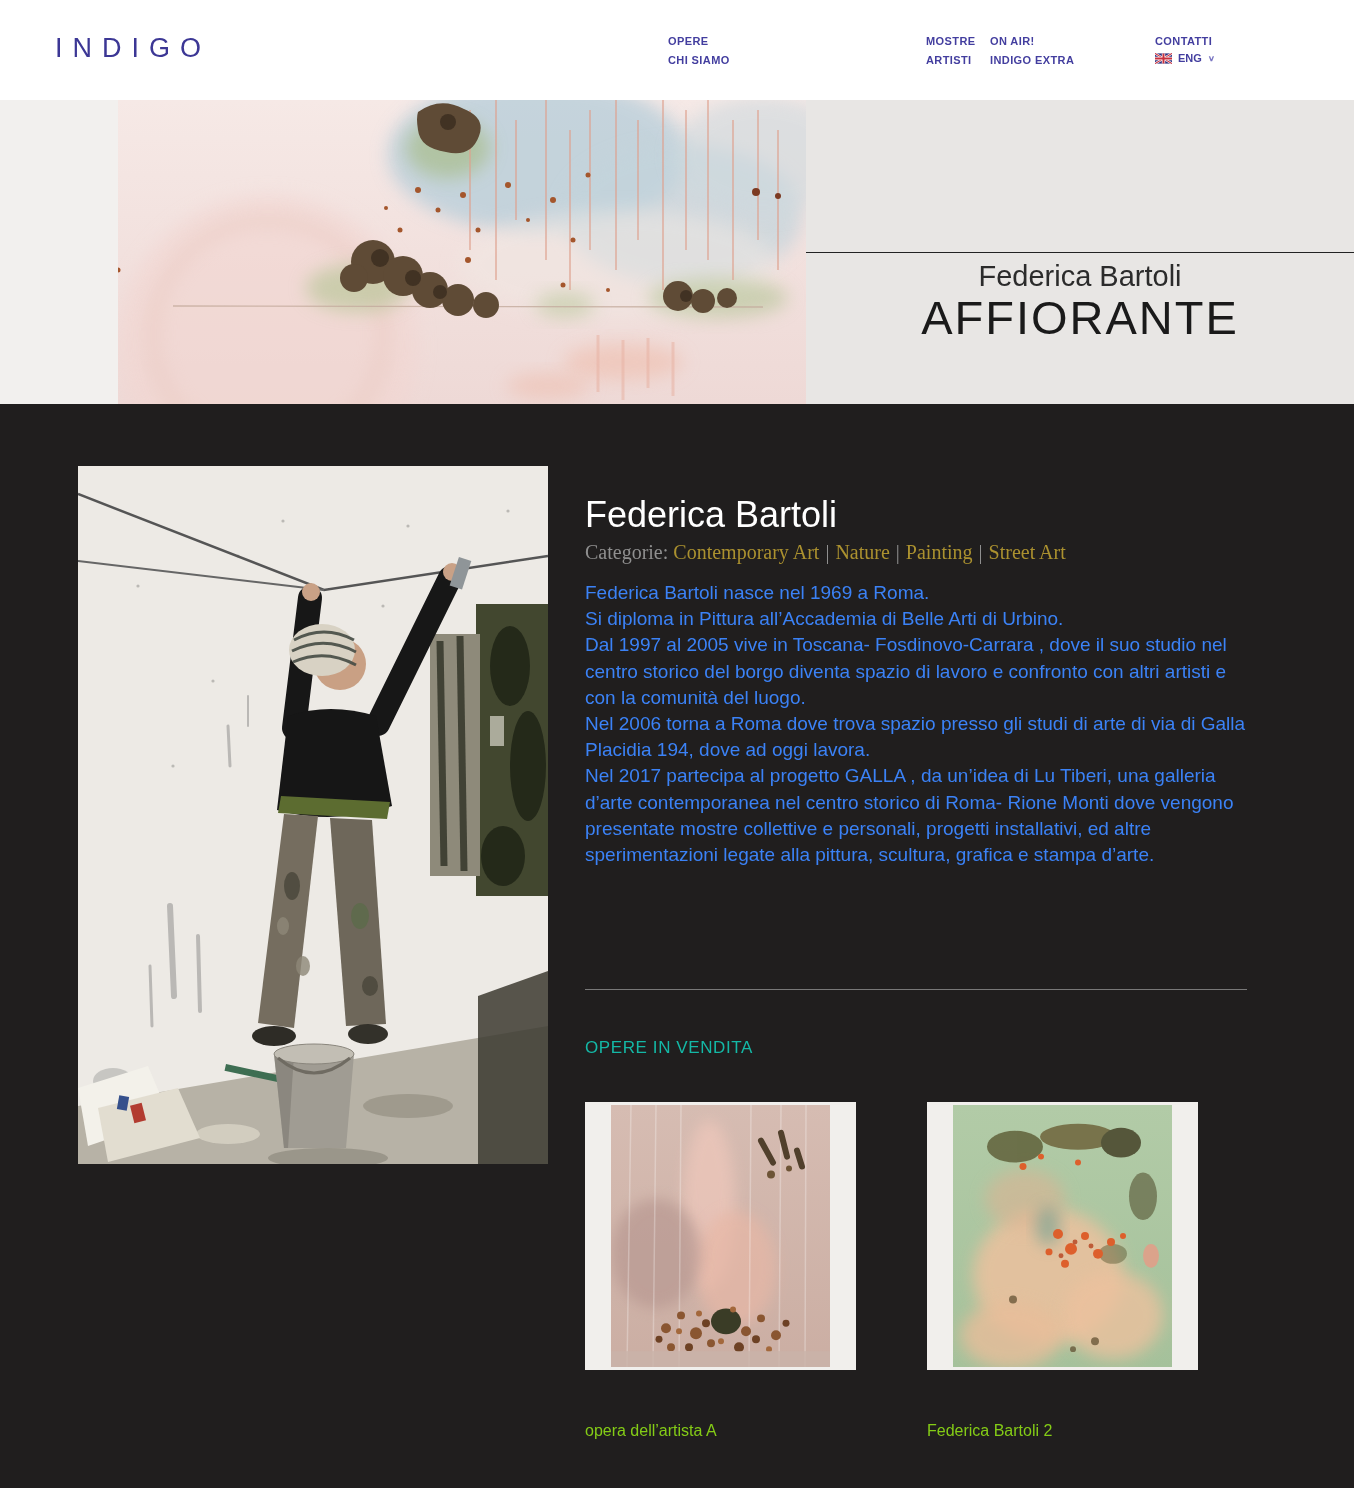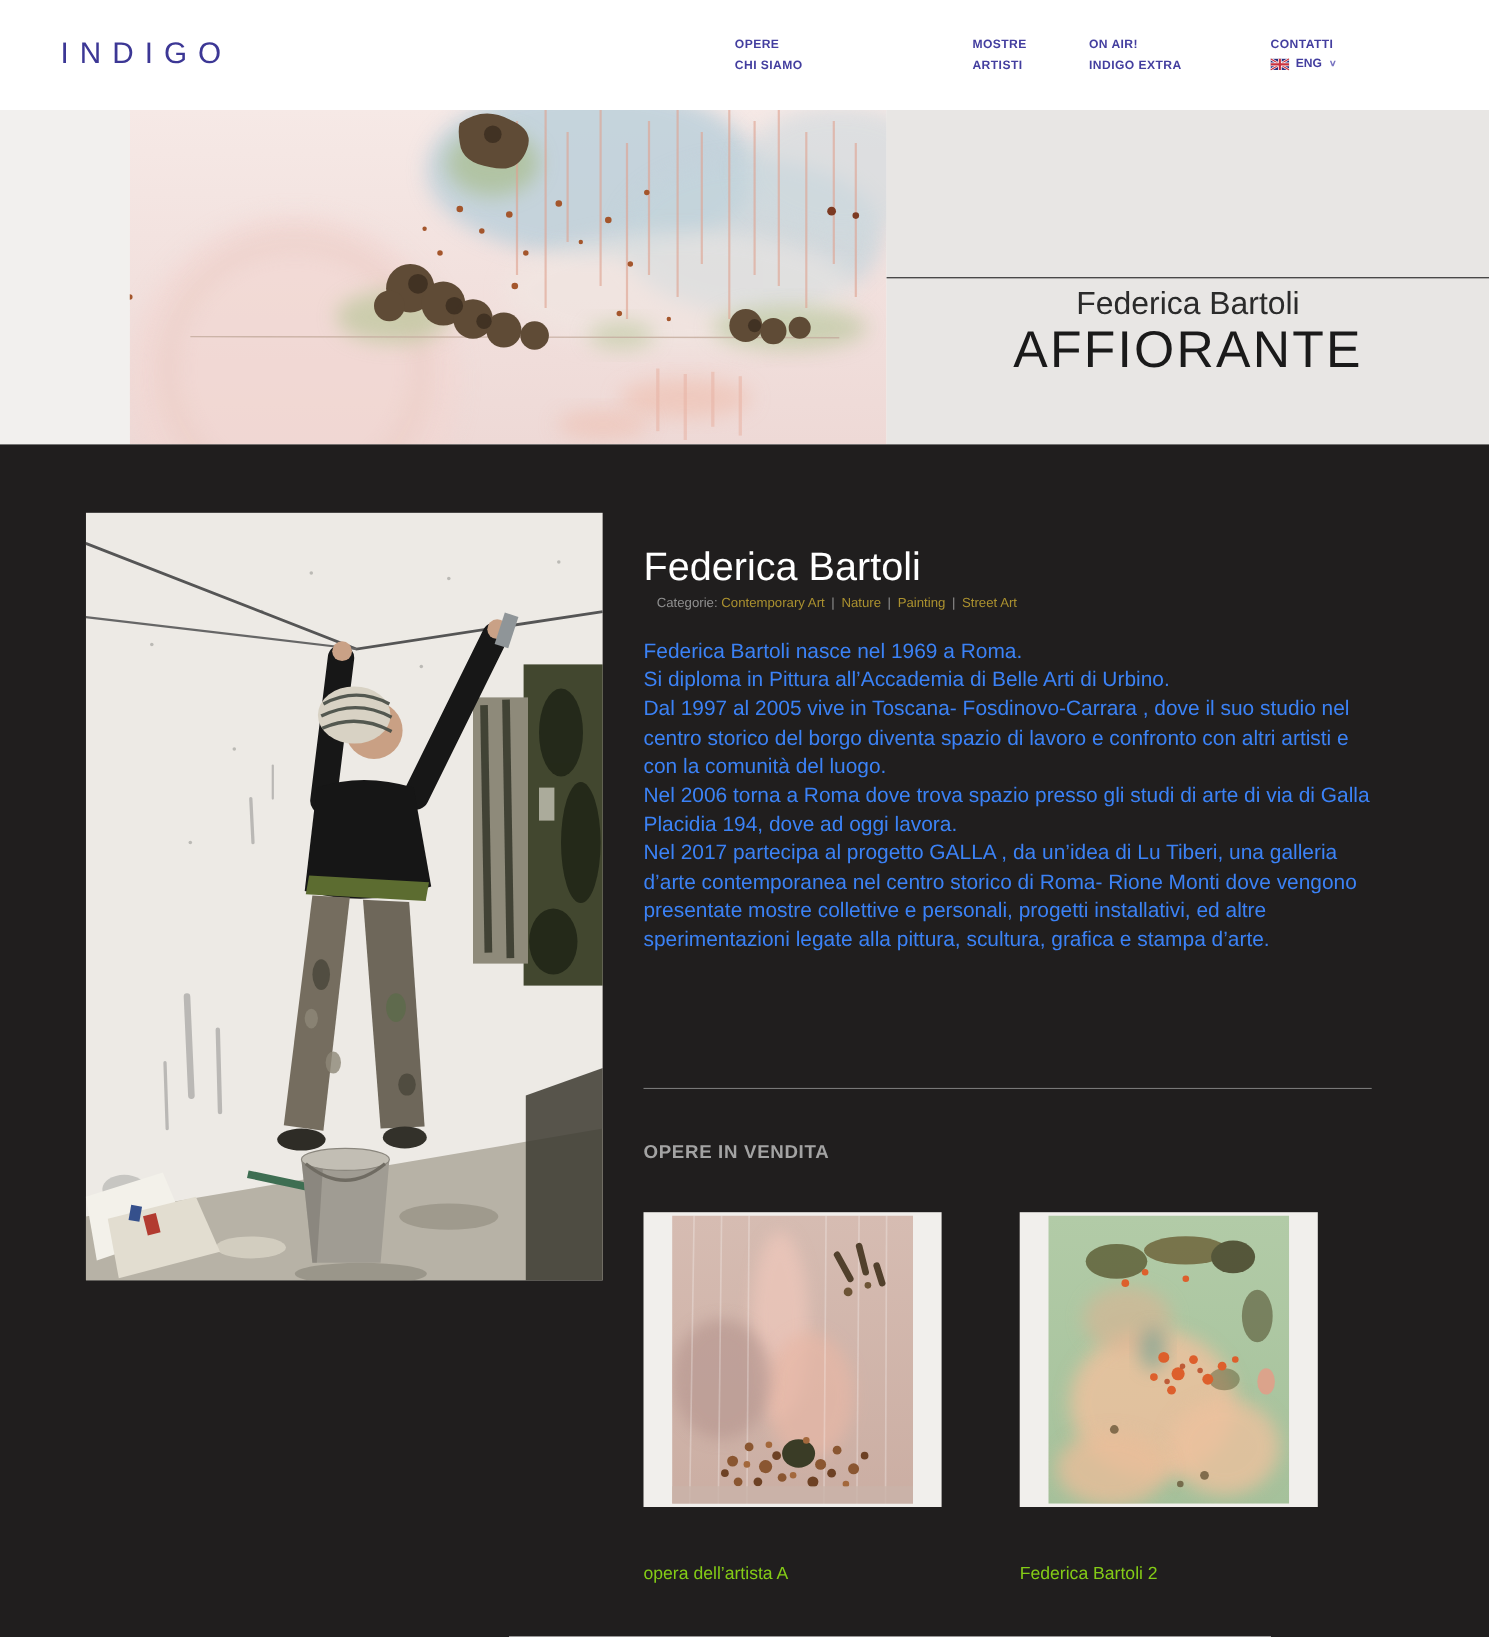--- a/index.html
+++ b/index.html
@@ -7,21 +7,21 @@
   .page{position:relative;width:1354px;height:1488px;margin:0 auto;overflow:hidden;
         font-family:"Liberation Sans", sans-serif;background:#ffffff;}
 
   
   .header{position:absolute;left:0;top:0;width:1228px;height:100px;background:#ffffff;}
   .logo{position:absolute;left:55px;top:33px;font-size:27px;font-weight:400;
         letter-spacing:10px;color:#3c3795;cursor:pointer;}
   .nav-item{position:absolute;font-size:11px;font-weight:700;letter-spacing:.4px;
         color:#433e9f;cursor:pointer;white-space:nowrap;}
   .nav-r1{top:35px;} .nav-r2{top:54px;}
-  .nav-c1{left:668px;} .nav-c2{left:840px;padding-left:44px;} .nav-c3{left:990px;} .nav-c4{left:1155px;}
+  .nav-c1{left:668px;} .nav-c2{left:882px;padding-left:44px;} .nav-c3{left:990px;} .nav-c4{left:1155px;}
   .lang{position:absolute;left:1155px;top:52px;display:flex;align-items:center;gap:6px;
         font-size:11px;font-weight:700;color:#433e9f;cursor:pointer;}
   .lang svg{display:block;}
   .chev{font-size:10px;color:#7a76c2;transform:scaleY(.8);}
 
   
   .hero{position:absolute;left:0;top:100px;width:1354px;height:304px;background:#f2f0ee;}
   .hero-art{position:absolute;left:118px;top:0;width:688px;height:304px;}
   .hero-panel{position:absolute;left:806px;top:0;width:548px;height:304px;background:#e8e6e4;}
   .hero-title{position:absolute;left:0;top:190px;width:548px;text-align:center;
@@ -30,29 +30,29 @@
   .hero-sub{position:absolute;left:0;top:160px;width:548px;text-align:center;
         font-size:29px;color:#2b2b2b;font-weight:400;}
 
   
   .main{position:absolute;left:0;top:404px;width:1354px;height:1084px;background:#201e1e;}
   .artist-photo{position:absolute;left:78px;top:62px;width:470px;height:698px;cursor:pointer;}
   .artist-photo svg{display:block;}
 
   .col{position:absolute;left:585px;top:0;width:662px;}
   .artist-title{position:absolute;left:0;top:66px;font-size:36px;color:#ffffff;font-weight:400;}
-  .cats{position:absolute;left:12px;top:137px;font-size:12px;color:#8f8f8f;}
+  .cats{position:absolute;left:0;top:137px;font-size:20px;color:#8f8f8f;font-family:Liberation Serif, serif;}
   .cats a{color:#ab912f;text-decoration:none;cursor:pointer;}
   .cats .sep{color:#8f8f8f;padding:0 6px;}
   .bio{position:absolute;left:0;top:176px;width:662px;font-size:19px;line-height:26.2px;
         color:#3b82f6;}
   .bio p{margin:0;}
   .divider{position:absolute;left:0;top:585px;width:662px;border-top:1px solid #787878;}
   .sec-head{position:absolute;left:0;top:620px;font-size:17px;letter-spacing:.6px;
-        color:#a3a3a3;font-weight:700;}
+        color:#14b8a6;font-weight:400;}
 
   .card{position:absolute;top:698px;width:271px;height:268px;background:#f1efec;cursor:pointer;}
   .card1{left:0;} .card2{left:342px;}
   .card svg{position:absolute;left:26px;top:3px;width:219px;height:262px;}
   .caption{position:absolute;top:1018px;font-size:16px;color:#84cc16;cursor:pointer;}
   .cap1{left:0;} .cap2{left:342px;}
 </style>
 </head>
 <body>
 

